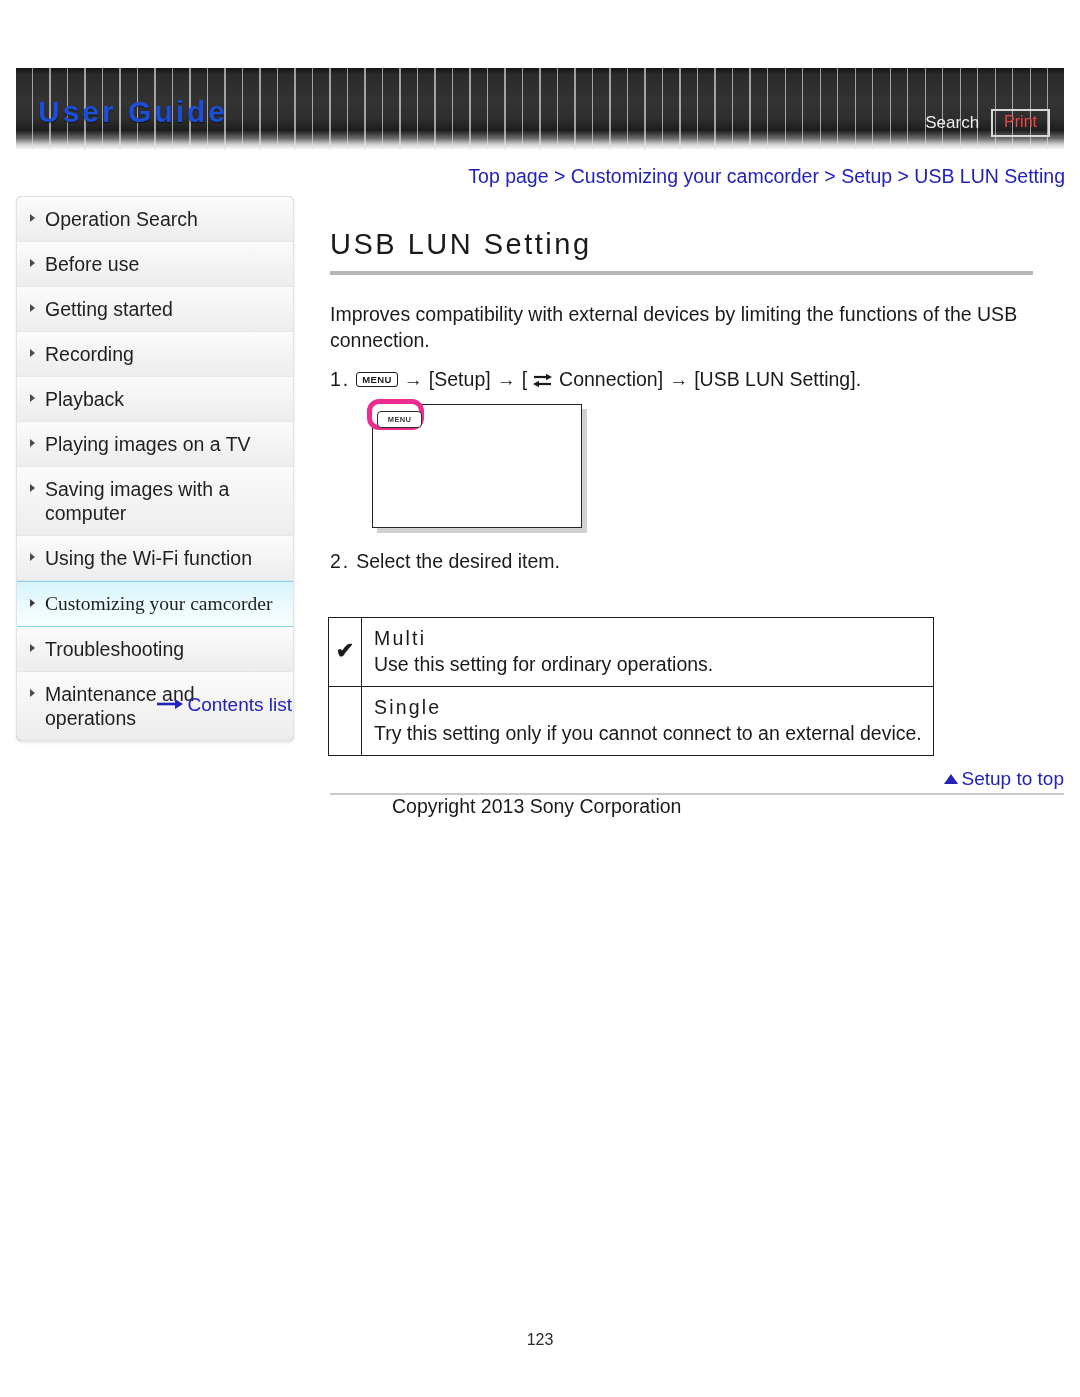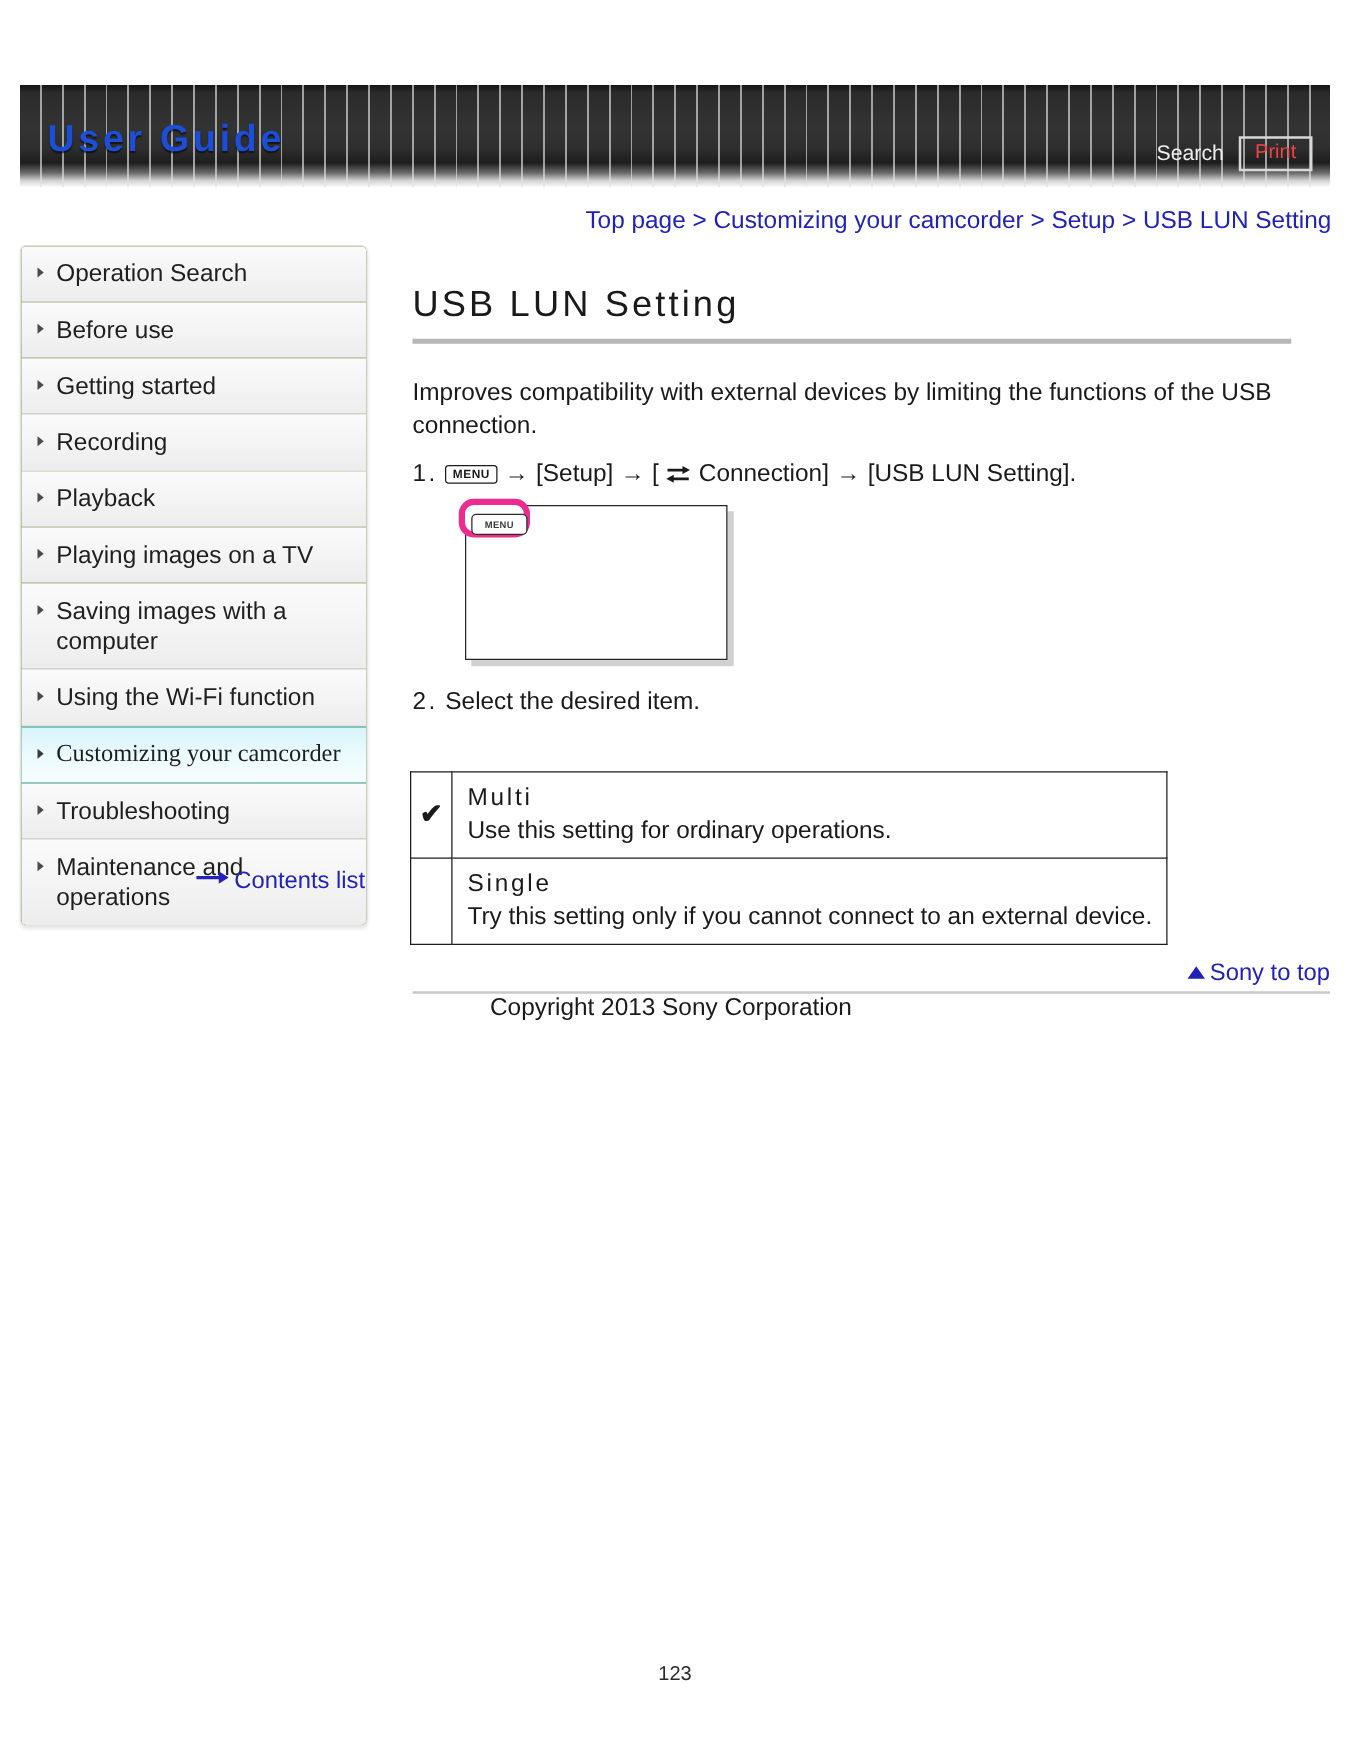--- a/index.html
+++ b/index.html
@@ -471,17 +471,17 @@
     <td class="opt-check"></td>
     <td class="opt-body">
       <div class="opt-name">Single</div>
       <div class="opt-desc">Try this setting only if you cannot connect to an external device.</div>
     </td>
   </tr>
 </tbody>
   </table>
 
 <div class="back-to-top">
-  <span class="tri-up"></span><span>Sony to top</span>
+  <span class="tri-up"></span><span>Setup to top</span>
 </div>
 <div class="footer-rule"></div>
 <div class="copyright">Copyright 2013 Sony Corporation</div>
 <div class="page-number">123</div>
 
 </body></html>

